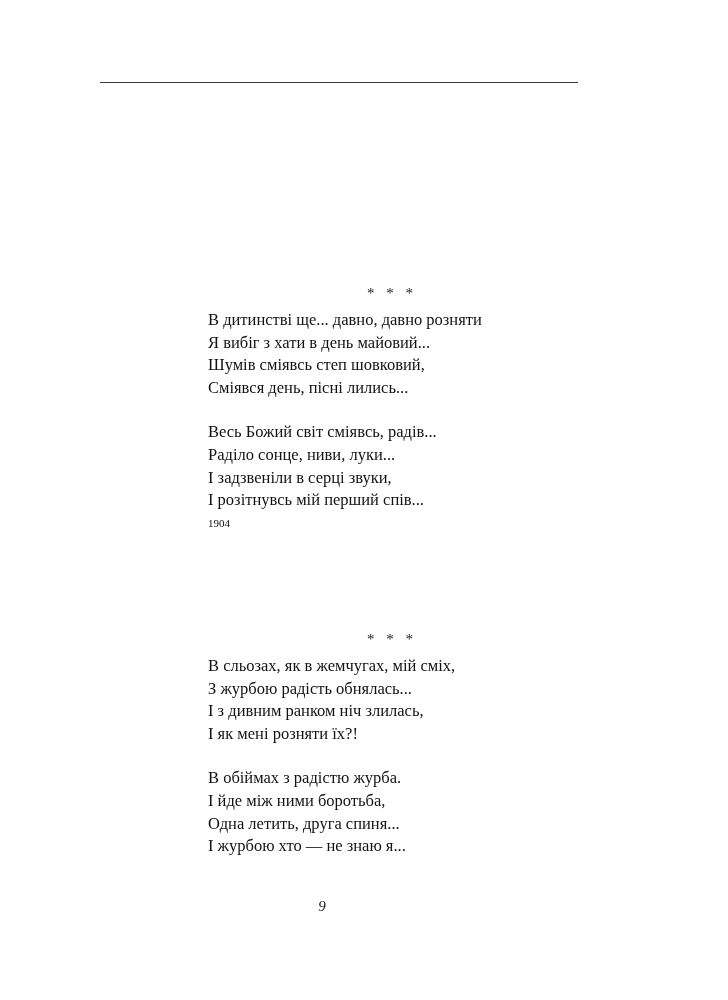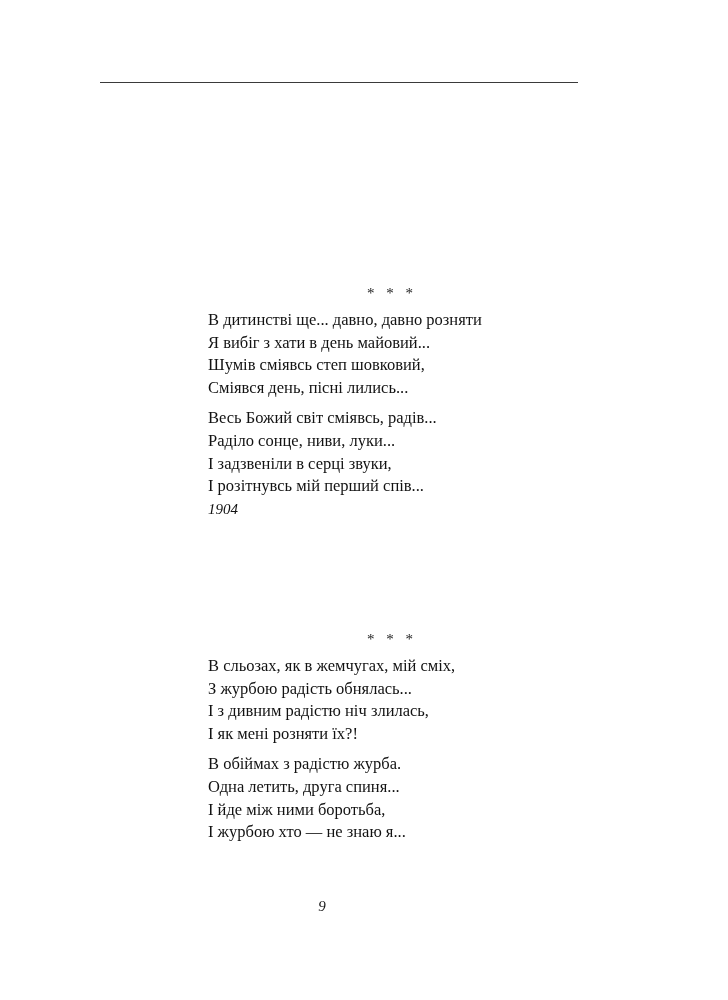--- a/index.html
+++ b/index.html
@@ -59,31 +59,30 @@
   }
 
   .stanza {
     margin-left: 208px;
     font-size: 16.5px;
     line-height: 22.6px;
     color: #121212;
   }
 
   .stanza + .stanza {
-    margin-top: 8px;
+    margin-top: 22px;
   }
 
   .line {
     white-space: pre;
   }
 
   .year {
     margin-left: 208px;
-    font-size: 15px;
-    font-style: italic;
+    font-size: 11px;
     line-height: 22.6px;
     color: #121212;
     margin-top: 0;
   }
 
   .folio {
     position: absolute;
     left: 0;
     top: 898px;
     width: 728px;
@@ -122,28 +121,28 @@
 
       <div class="year">1904</div>
     </div>
 
     <div class="poem poem-2">
       <div class="asterisks">* * *</div>
 
       <div class="stanza">
         <div class="line">В сльозах, як в жемчугах, мій сміх,</div>
         <div class="line">З журбою радість обнялась...</div>
-        <div class="line">І з дивним радістю ніч злилась,</div>
+        <div class="line">І з дивним ранком ніч злилась,</div>
         <div class="line">І як мені розняти їх?!</div>
       </div>
 
       <div class="stanza">
         <div class="line">В обіймах з радістю журба.</div>
+        <div class="line">І йде між ними боротьба,</div>
         <div class="line">Одна летить, друга спиня...</div>
-        <div class="line">І йде між ними боротьба,</div>
         <div class="line">І журбою хто — не знаю я...</div>
       </div>
     </div>
 
   </div>
 
   <div class="folio">9</div>
 
 </div>
 

